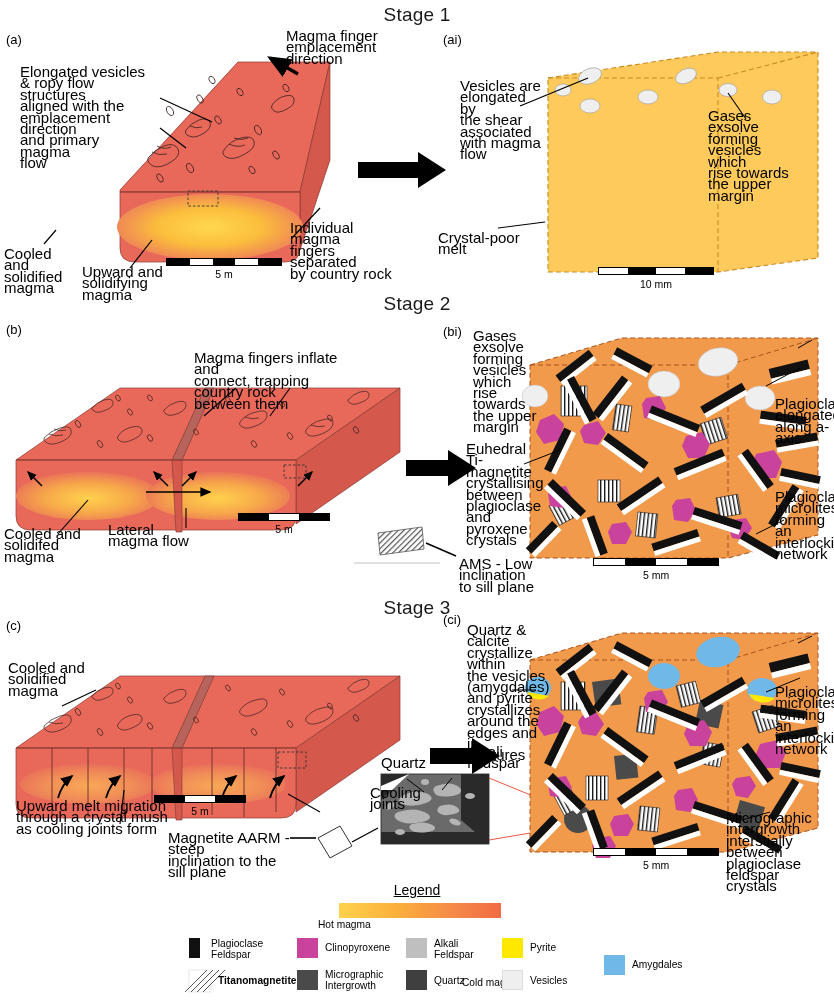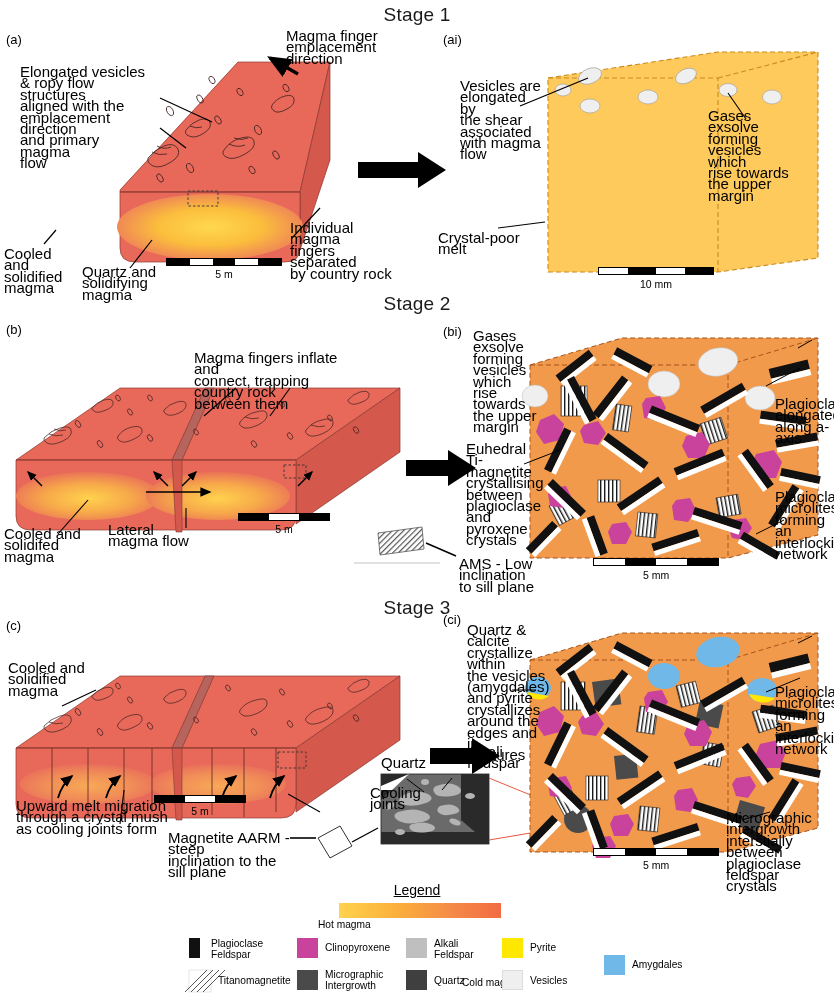--- a/index.html
+++ b/index.html
@@ -600,21 +600,21 @@
 aligned with the
 emplacement direction
 and primary magma
 flow</div>
 <div class="note" style="left:290px; top:222px; width:110px;">Individual magma
 fingers separated
 by country rock</div>
 <div class="note" style="left:4px; top:248px; width:70px;">Cooled and
 solidified
 magma</div>
-<div class="note" style="left:82px; top:266px; width:110px;">Quartz and
+<div class="note" style="left:82px; top:266px; width:110px;">Upward and
 solidifying magma</div>
 <div class="scalebar" style="left:166px; top:258px; width:116px;">
   <div class="sb-b"></div>
     <div class="sb-w"></div>
     <div class="sb-b"></div>
     <div class="sb-w"></div>
     <div class="sb-b"></div>
 </div>
 <div class="scaletxt" style="left:166px; top:268px; width:116px;">5 m</div>
 
@@ -762,21 +762,21 @@
 
 <svg width="22" height="22" style="position:absolute; left:189px; top:970px;">
   <rect width="22" height="22" fill="#fff" stroke="#cfcfcf" stroke-width="0.5"></rect>
   <g stroke="#555" stroke-width="1">
     <line x1="-4" y1="22" x2="18" y2="0"></line>
       <line x1="2" y1="22" x2="24" y2="0"></line>
     <line x1="8" y1="22" x2="30" y2="0"></line>
       <line x1="14" y1="22" x2="36" y2="0"></line>
   </g>
 </svg>
-<div class="lg-item" style="left:218px; top:975px;">Titanomagnetite</div>
+<div class="lg-item" style="left:218px; top:975px;font-weight:bold;">Titanomagnetite</div>
 
 <div class="sw" style="left:297px; top:970px; width:21px; height:20px; background:#4A4A4A;"></div>
 <div class="lg-item" style="left:325px; top:969px; width:72px;">Micrographic
 Intergrowth</div>
 
 <div class="sw" style="left:406px; top:970px; width:21px; height:20px; background:#3F3F3F;"></div>
 <div class="lg-item" style="left:434px; top:975px;">Quartz</div>
 
 <div class="sw" style="left:502px; top:970px; width:21px; height:20px; background:#EFEFEF; border:1px solid #ddd;"></div>
 <div class="lg-item" style="left:530px; top:975px;">Vesicles</div>

